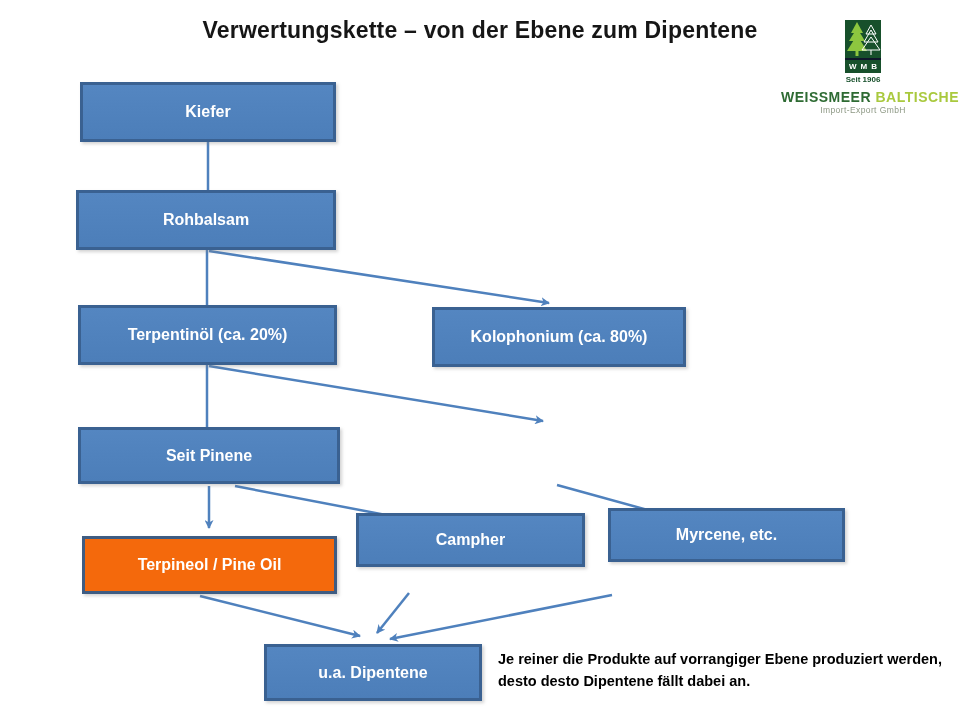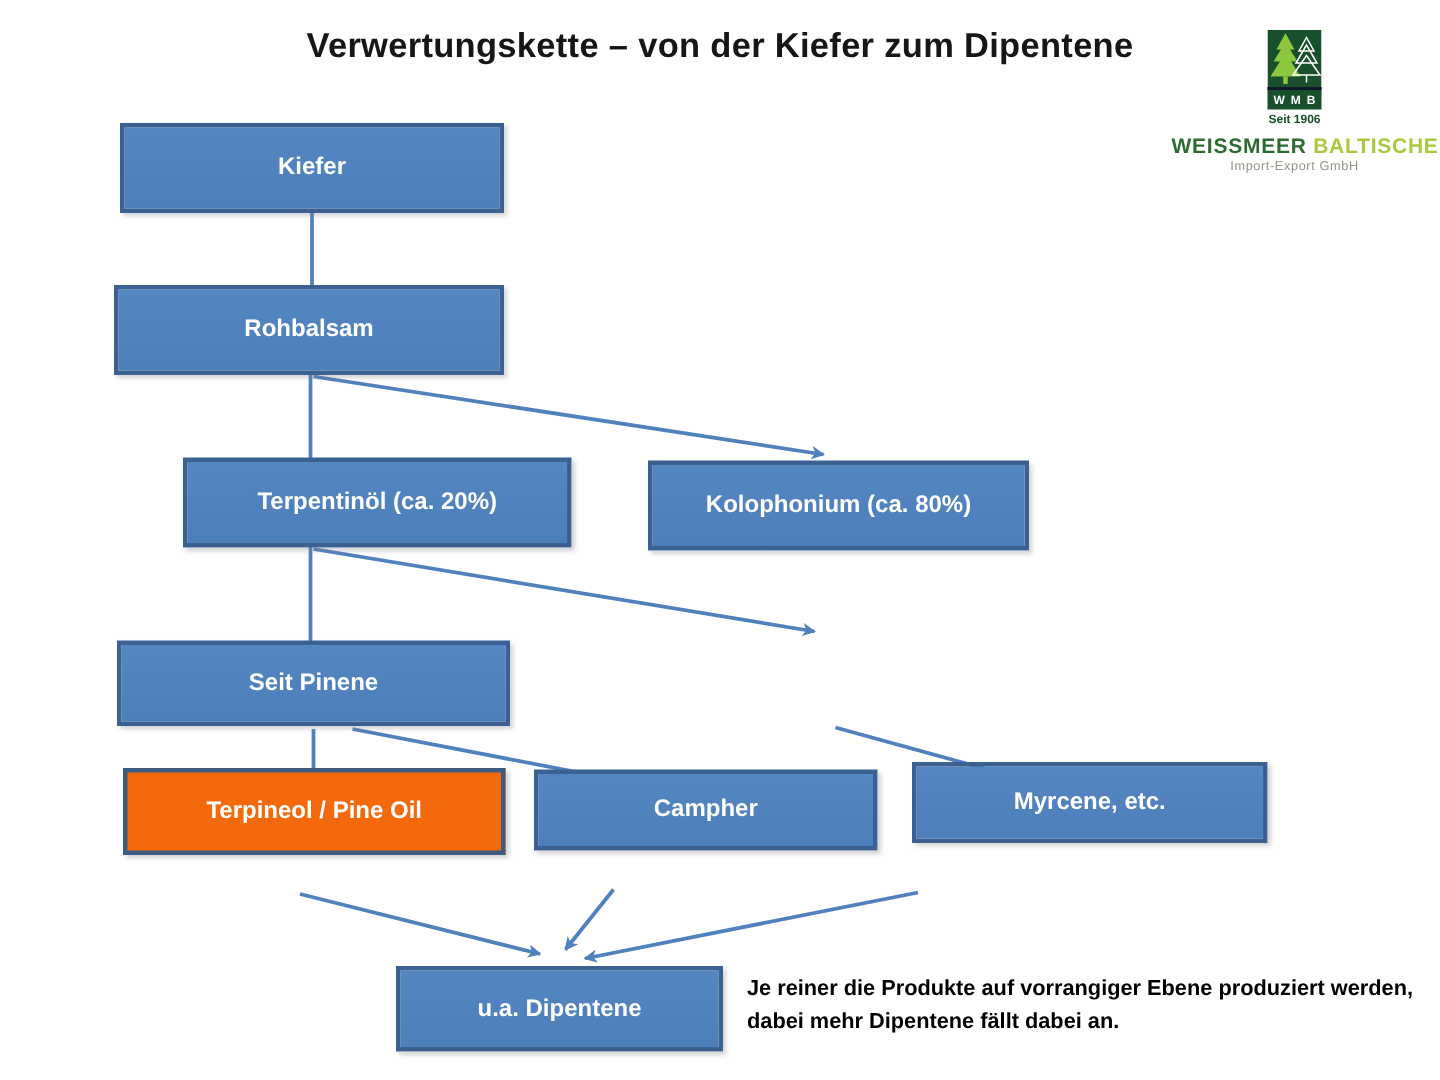--- a/index.html
+++ b/index.html
@@ -28,43 +28,43 @@
   .node{
     position:absolute;display:flex;align-items:center;justify-content:center;
     background:linear-gradient(180deg,#5486c1 0%,#4c7eb9 100%);
     border:3px solid #3a6191;color:#ffffff;font-weight:bold;font-size:16px;
     box-sizing:border-box;text-align:center;
     box-shadow:2px 2px 3px rgba(130,130,130,0.35);
   }
   .node.highlight{background:#f4690c;border-color:#3e5c82;}
   .n-kiefer      {left:80px; top:82px; width:256px;height:60px;}
   .n-rohbalsam   {left:76px; top:190px;width:260px;height:60px;}
-  .n-terpentinoel{left:78px; top:305px;width:259px;height:60px;margin-left:44px;}
+  .n-terpentinoel{left:78px; top:305px;width:259px;height:60px;}
   .n-kolophonium {left:432px;top:307px;width:254px;height:60px;}
   .n-alpha       {left:78px; top:427px;width:262px;height:57px;}
   .n-beta        {left:430px;top:425px;width:253px;height:58px;}
-  .n-terpineol   {left:82px; top:512px;width:255px;height:58px;}
+  .n-terpineol   {left:82px; top:536px;width:255px;height:58px;}
   .n-campher     {left:356px;top:513px;width:229px;height:54px;}
   .n-myrcene     {left:608px;top:508px;width:237px;height:54px;}
   .n-dipentene   {left:264px;top:644px;width:218px;height:57px;}
   
   .edges{position:absolute;left:0;top:0;pointer-events:none;}
   .edges line{stroke:#4f81bd;stroke-width:2.5;}
   
   .note{
     position:absolute;left:498px;top:649px;width:452px;
     font-size:14.5px;font-weight:bold;color:#000;line-height:1.5;
   }
 </style>
 </head>
 <body>
 
 <div class="slide">
 
-  <div class="title">Verwertungskette – von der Kiefer zum Dipentene</div>
+  <div class="title">Verwertungskette – von der Ebene zum Dipentene</div>
 
   <div class="logo">
     <span class="logo-mark">
       <svg width="36" height="38" viewBox="0 0 36 38" xmlns="http://www.w3.org/2000/svg">
         <rect width="36" height="38" fill="#17502b"></rect>
         <g fill="#8dc63f">
           <polygon points="12,2 6,13 18,13"></polygon>
           <polygon points="12,8 4,21 20,21"></polygon>
           <polygon points="12,15 2,31 22,31"></polygon>
           <rect x="10.5" y="31" width="3" height="5"></rect>
@@ -128,16 +128,16 @@
   </div>
   <div class="node n-myrcene">
     <span>Myrcene, etc.</span>
   </div>
   <div class="node n-dipentene">
     <span>u.a. Dipentene</span>
   </div>
 
   <div class="note">
     <div>Je reiner die Produkte auf vorrangiger Ebene produziert werden,</div>
-    <div>dabei mehr Dipentene fällt dabei an.</div>
+    <div>desto desto Dipentene fällt dabei an.</div>
   </div>
 
 </div>
 
 </body></html>

